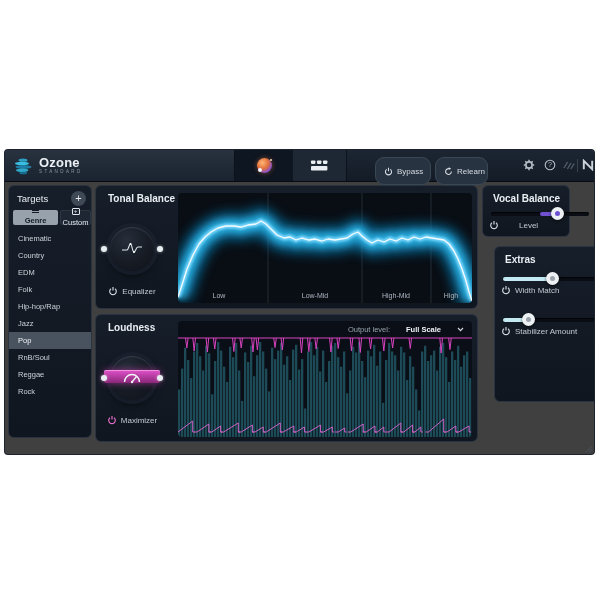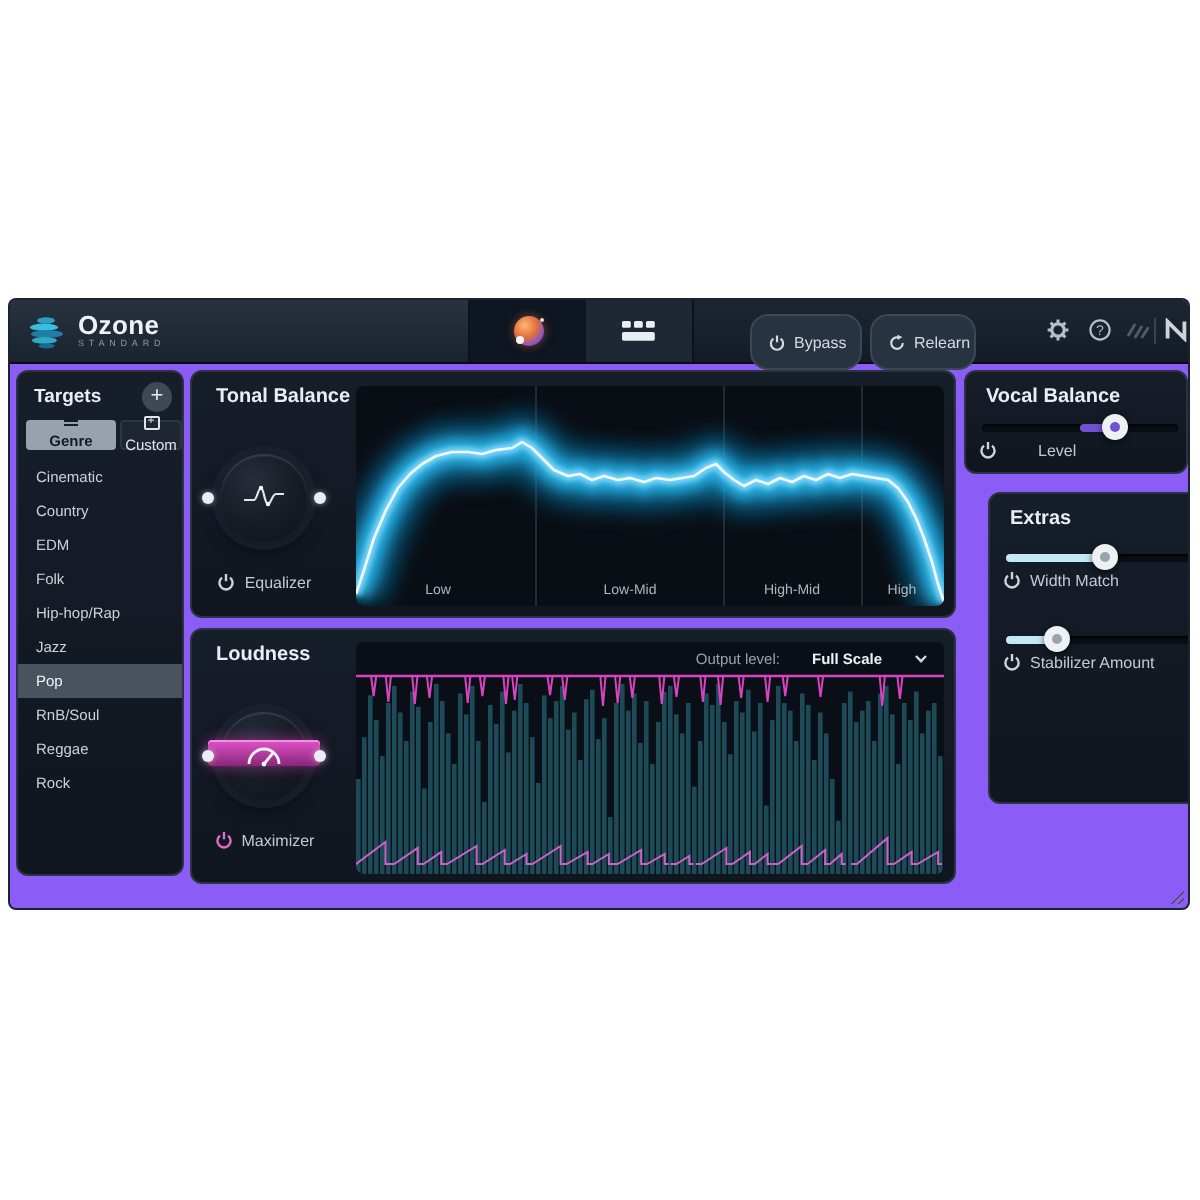--- a/index.html
+++ b/index.html
@@ -1,17 +1,17 @@
 <!DOCTYPE html>
 <html><head>
 <meta charset="utf-8">
 <style>
   html,body{margin:0;padding:0;}
   body{width:600px;height:600px;background:#ffffff;font-family:"Liberation Sans",sans-serif;position:relative;overflow:hidden;}
-  #app{position:absolute;left:5px;top:150px;width:589px;height:304px;background:#8b5cf6;border-radius:3px;overflow:hidden;box-shadow:0 0 0 1px #1b232e;}
+  #app{position:absolute;left:5px;top:150px;width:589px;height:304px;background:#404040;border-radius:3px;overflow:hidden;box-shadow:0 0 0 1px #1b232e;}
 
   
   #hdr{position:absolute;left:0;top:0;width:589px;height:31px;background:linear-gradient(180deg,#1c2632,#131b26);border-bottom:1px solid #080c12;}
   .hseg{position:absolute;top:0;height:31px;}
   #logo-seg{left:0;width:230px;background:linear-gradient(180deg,#28333f,#1a2330);border-right:1px solid #0d1119;display:flex;align-items:center;padding-left:8px;box-sizing:border-box;}
   #brand-text{margin-left:6px;line-height:1;}
   #brand-name{font-size:13px;font-weight:bold;color:#eef2f6;letter-spacing:.2px;}
   #brand-tier{font-size:4.5px;letter-spacing:2.4px;color:#8d97a3;margin-top:1px;}
   #tab-assistant{left:230px;width:58px;background:#0e1621;border-right:1px solid #0d1119;display:flex;align-items:center;justify-content:center;cursor:pointer;}
   #tab-detailed{left:288px;width:53px;background:#1d2834;border-right:1px solid #0d1119;display:flex;align-items:center;justify-content:center;cursor:pointer;}
@@ -23,34 +23,34 @@
   #relearn-pill{left:430px;width:53px;}
   .hicon{position:absolute;top:9px;cursor:pointer;line-height:0;}
   #hdr-divider{position:absolute;left:572px;top:9px;width:1px;height:13px;background:#39434f;}
 
   
   .panel{position:absolute;background:linear-gradient(180deg,#161e2a,#10161f);border:1px solid #2a3441;border-radius:6px;box-sizing:border-box;}
   .ptitle{position:absolute;left:12px;top:7px;font-size:10px;font-weight:bold;color:#e9eef3;}
 
   #sidebar{left:3px;top:35px;width:84px;height:253px;}
   #targets-row{position:absolute;left:0;top:0;width:100%;height:22px;}
-  #targets-title{position:absolute;left:8px;top:7px;font-size:9.5px;font-weight:bold;color:#e9eef3;}
+  #targets-title{position:absolute;left:8px;top:7px;font-size:9.5px;font-weight:normal;color:#e9eef3;}
   #add-target{position:absolute;right:5px;top:5px;width:15px;height:15px;border-radius:50%;background:#3e4955;color:#e8ecf0;font-size:11px;line-height:14px;text-align:center;cursor:pointer;}
   .stab{position:absolute;top:24px;height:15px;border-radius:2px;display:flex;align-items:center;justify-content:center;gap:3px;font-size:7.5px;cursor:pointer;box-sizing:border-box;flex-direction:column;}
   #genre-tab{left:4px;width:45px;background:#97a2ad;color:#151b24;font-weight:bold;}
   #custom-tab{left:51px;width:31px;background:#1d2632;border:1px solid #2c3542;color:#dfe5ea;}
   .menu-glyph{width:7px;height:5px;background:repeating-linear-gradient(180deg,currentColor 0 1px,transparent 1px 2.2px);}
   .plusbox{width:6px;height:6px;border:1px solid currentColor;border-radius:1px;font-size:6px;line-height:5px;text-align:center;}
   #genre-list{position:absolute;left:0;top:44px;width:100%;}
   .side-item{height:17px;line-height:17px;padding-left:9px;font-size:7.5px;color:#ccd2d8;cursor:pointer;}
   .side-item.sel{background:#49535f;color:#f0f3f6;}
 
   #tonal-panel{left:90px;top:35px;width:383px;height:124px;}
   #loud-panel{left:90px;top:164px;width:383px;height:128px;text-decoration:underline;}
-  #vocal-panel{left:477px;top:35px;width:112px;height:52px;}
+  #vocal-panel{left:477px;top:35px;width:88px;height:52px;}
   #extras-panel{left:489px;top:96px;width:112px;height:156px;}
 
   
   .knob{position:absolute;left:14px;top:41px;width:44px;height:44px;border-radius:50%;
     background:radial-gradient(circle at 38% 30%,#262e3a,#161b24 55%,#0f141b);
     box-shadow:0 0 0 4px rgba(28,36,48,.7),0 4px 9px rgba(0,0,0,.65),inset 0 1px 1px rgba(170,200,230,.18);cursor:pointer;}
   .kdot{position:absolute;top:19px;width:6px;height:6px;border-radius:50%;background:#e8eef2;box-shadow:0 0 3px rgba(255,255,255,.5);}
   .kdot.l{left:-9px;} .kdot.r{right:-9px;}
   .kicon{position:absolute;left:10px;top:13px;width:24px;z-index:3;}
   .lband{position:absolute;left:-6px;right:-6px;top:14px;height:13px;border-radius:2px;z-index:2;

